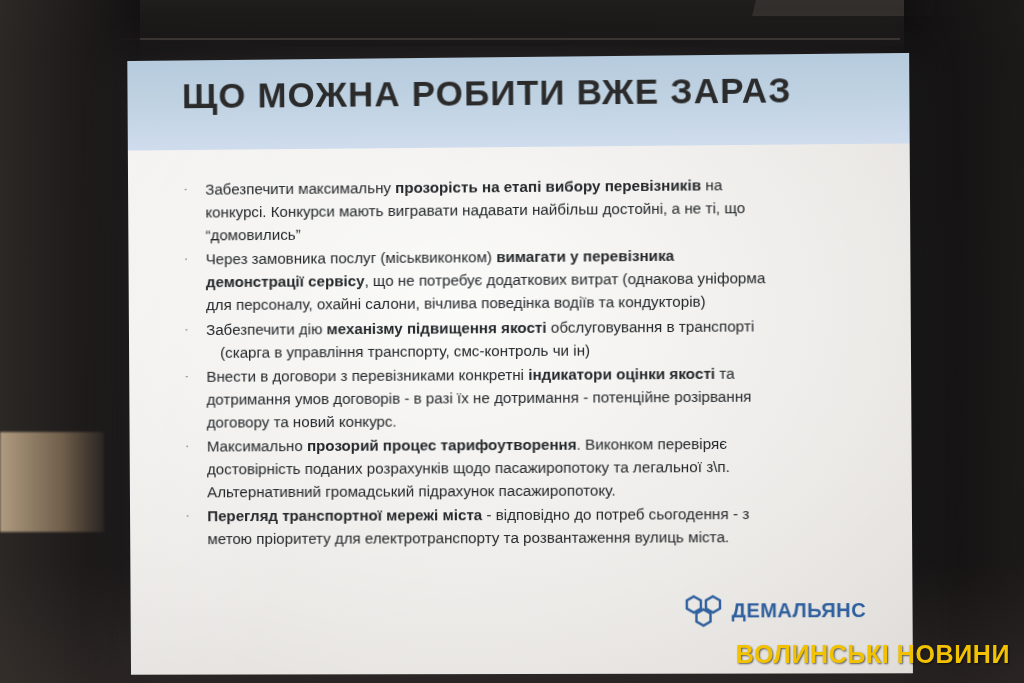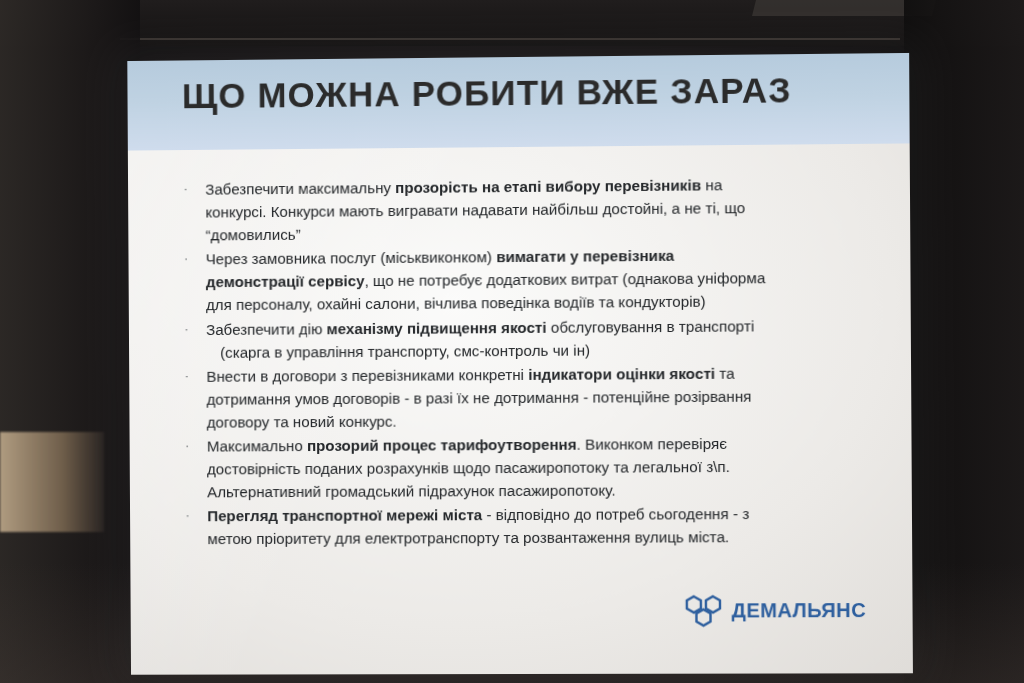--- a/index.html
+++ b/index.html
@@ -251,13 +251,14 @@
             <polygon points="10,3 17,7 17,15 10,19 3,15 3,7"></polygon>
             <polygon points="29,3 36,7 36,15 29,19 22,15 22,7"></polygon>
             <polygon points="19.5,16 26.5,20 26.5,28 19.5,32 12.5,28 12.5,20"></polygon>
           </g>
         </svg>
       </div>
       <div class="logo-text">ДЕМАЛЬЯНС</div>
     </div>
   </div>
 
+  <div class="watermark">ВОЛИНСЬКІ НОВИНИ</div>
 </div>
 
 </body></html>

